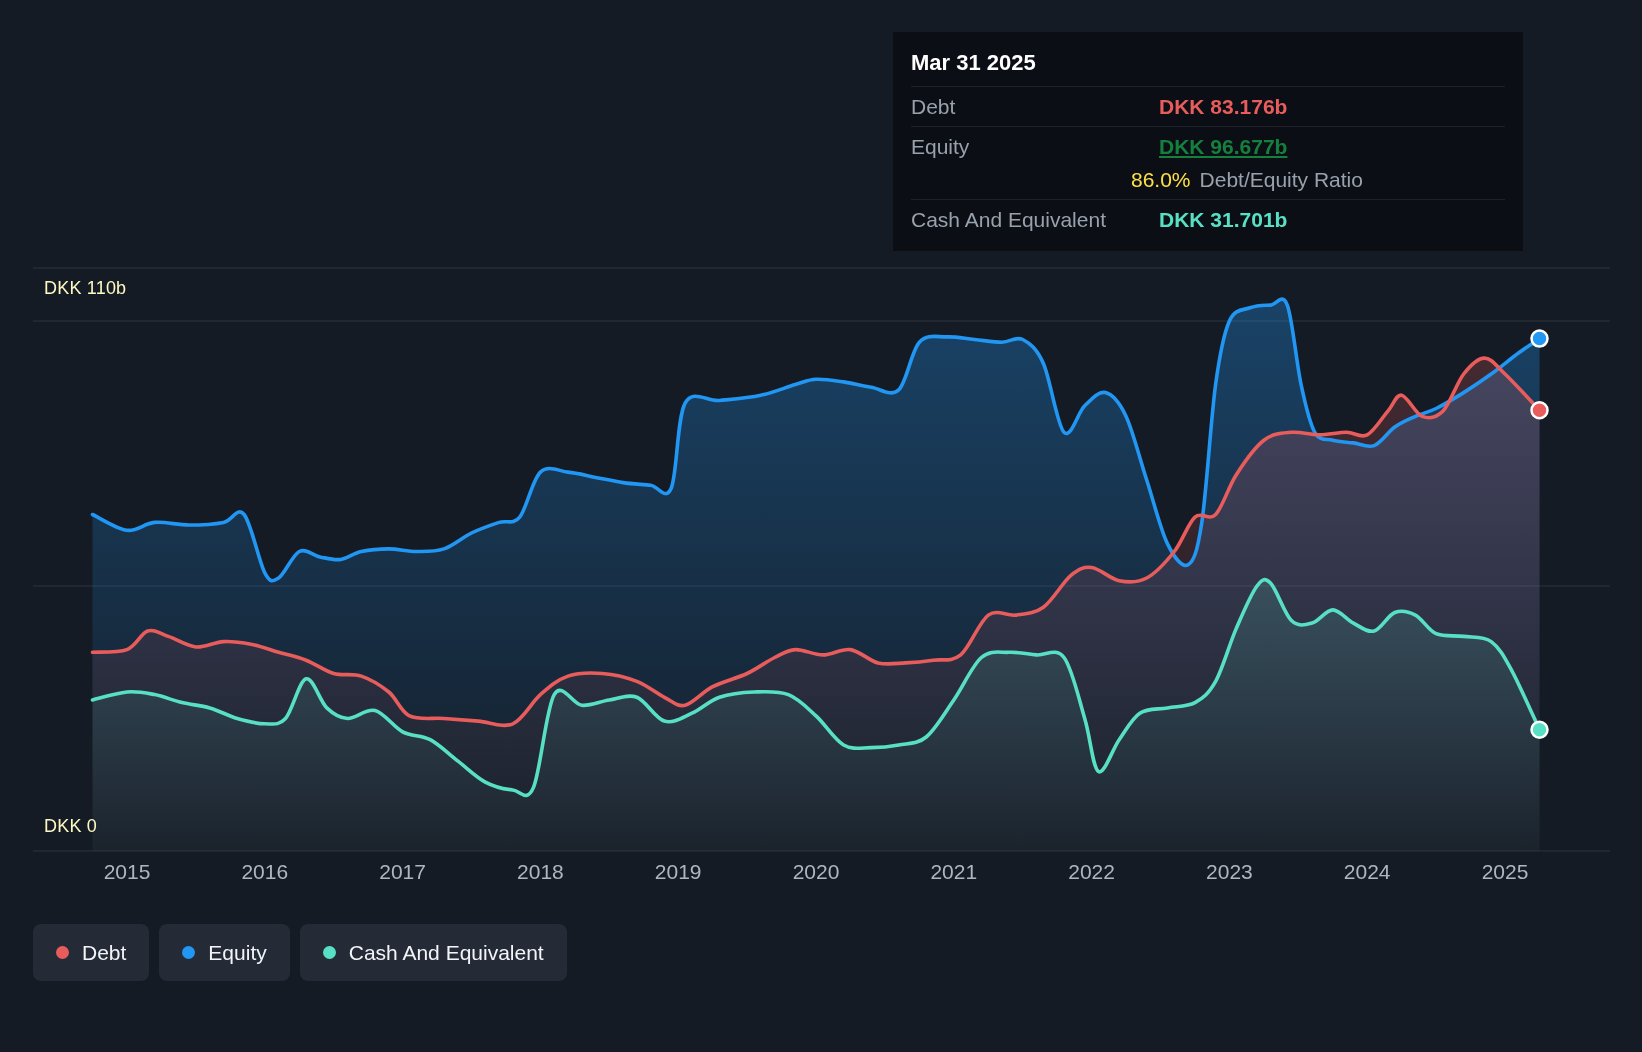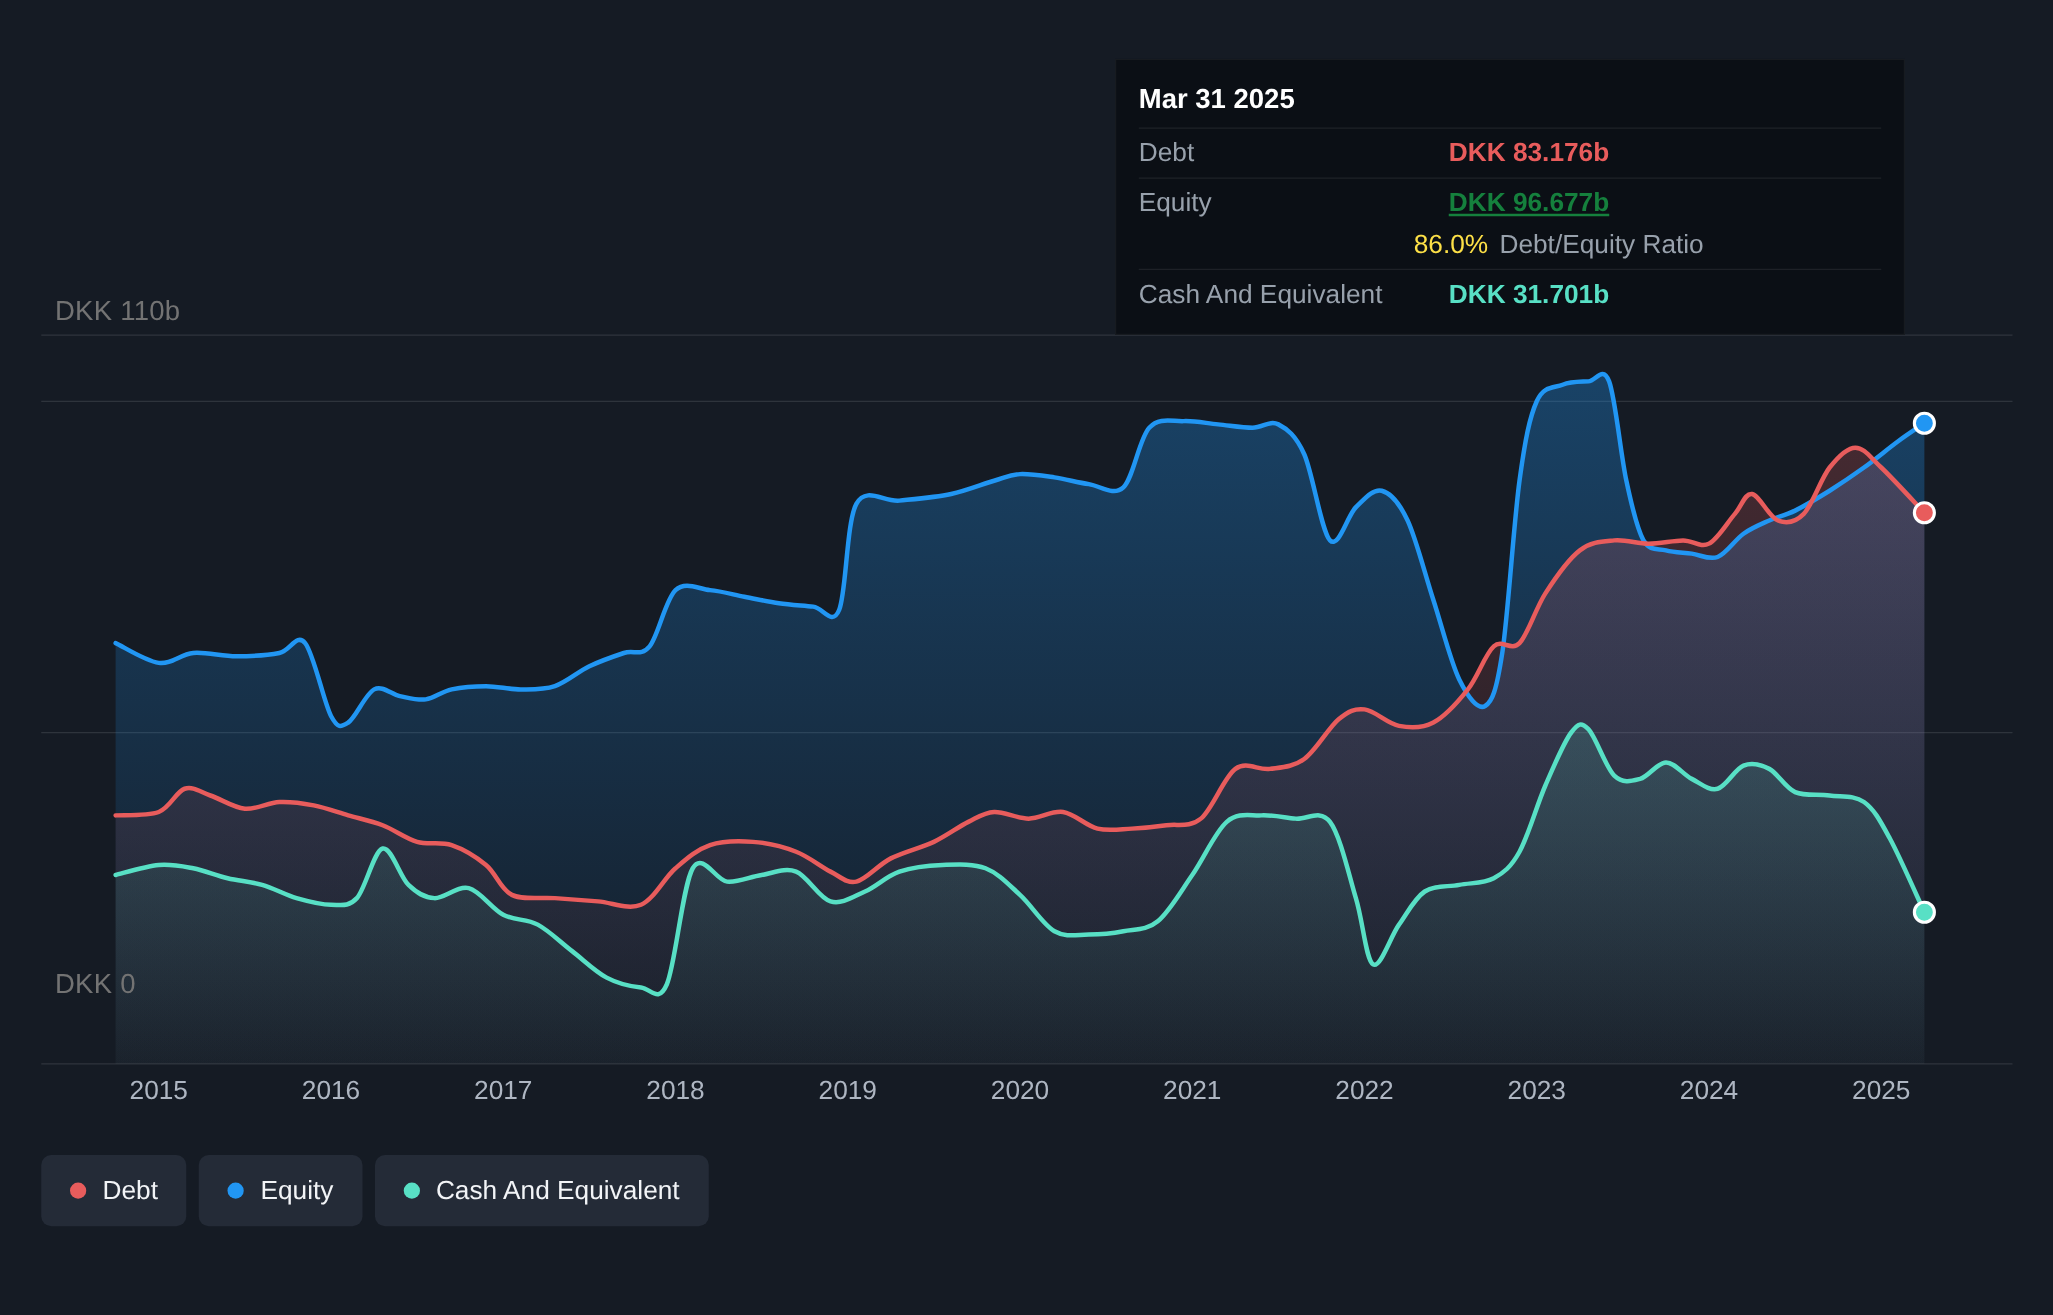--- a/index.html
+++ b/index.html
@@ -3,25 +3,25 @@
 <meta charset="utf-8">
 <style>
   html,body{margin:0;padding:0;background:#10141b;}
   .stage{
     position:relative;width:1642px;height:1052px;overflow:hidden;
     background:#151b24;
     font-family:"Liberation Sans",sans-serif;
   }
   #chart-svg{position:absolute;left:0;top:0;}
   .y-label{
-    position:absolute;left:44px;color:#737373;font-size:22px;letter-spacing:.2px;
+    position:absolute;left:44px;color:#fef9c3;font-size:18px;letter-spacing:.2px;margin-top:42px;
   }
   
   .tooltip{
-    position:absolute;left:892px;top:47px;width:632px;box-sizing:border-box;
+    position:absolute;left:892px;top:31px;width:632px;box-sizing:border-box;
     background:#0b0f15;border:1px solid rgba(255,255,255,.05);
     padding:10px 18px 12px;
   }
   .tt-title{color:#ffffff;font-size:22px;font-weight:700;padding:8px 0 10px;}
   .tt-row{
     display:flex;align-items:center;padding:6px 0;
     border-top:1px solid rgba(255,255,255,.08);font-size:21px;line-height:27px;
   }
   .tt-row.no-border{border-top:none;padding-top:0;}
   .tt-label{width:220px;flex:0 0 220px;color:#98a1ac;}

